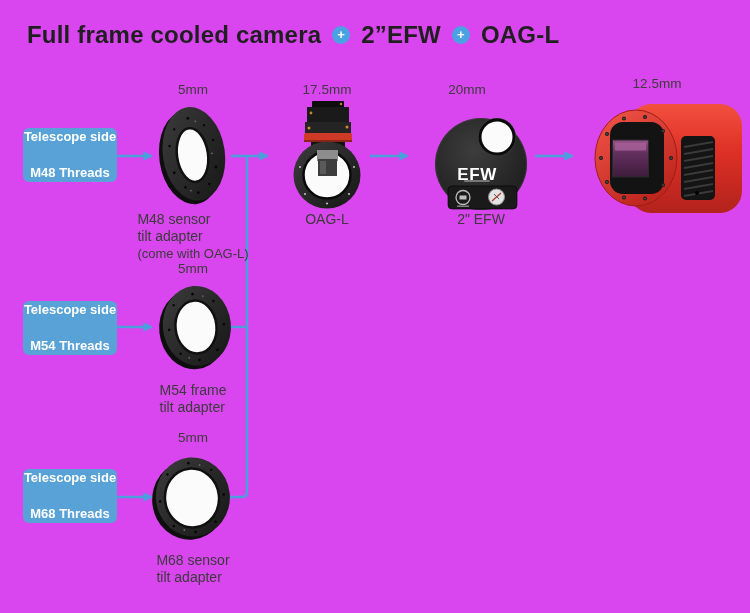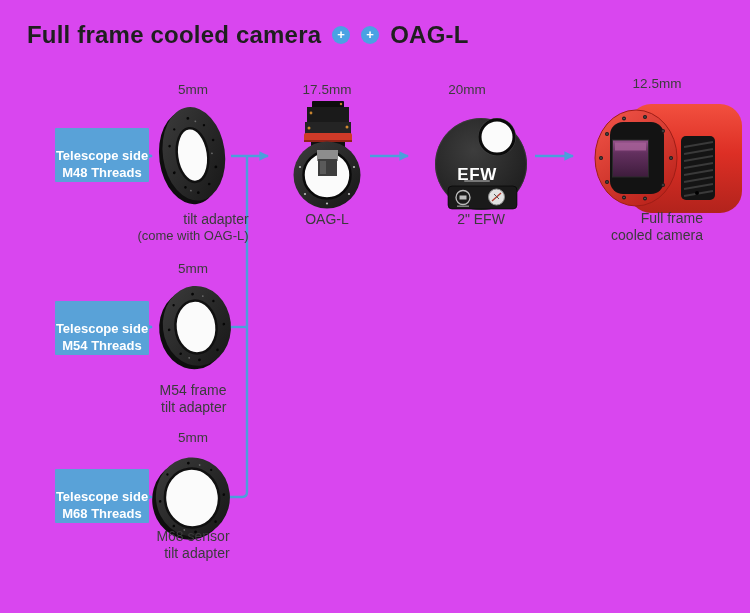--- a/index.html
+++ b/index.html
@@ -7,41 +7,42 @@
   .canvas { position:relative; width:750px; height:613px; background:#d946ef; overflow:hidden; }
 
   .title { position:absolute; left:27px; top:21px; display:flex; align-items:center; gap:11px;
            font-size:24px; font-weight:700; color:#1f1f1f; letter-spacing:.2px; }
   .plus { width:18px; height:18px; border-radius:50%; background:#4aa2e3; color:#fff;
           font-size:13px; font-weight:700; line-height:18px; text-align:center; flex:0 0 auto; }
 
   svg.layer { position:absolute; left:0; top:0; }
 
   .tbox { position:absolute; left:23px; width:94px; height:54px; background:#59a2d8;
-          border-radius:1px; color:#fff; font-size:13px; font-weight:600;
-          display:flex; flex-direction:column; align-items:center; justify-content:flex-end;
-          line-height:1.35; text-align:center;margin-left:32px; }
-
-  .lbl { position:absolute; transform:translateX(-50%); text-align:right;
+          border-radius:6px; color:#fff; font-size:13px; font-weight:600;
+          display:flex; flex-direction:column; align-items:center; justify-content:space-between;
+          line-height:1.35; text-align:center; }
+
+  .lbl { position:absolute; transform:translateX(-50%); text-align:left;
          color:#3b3b3b; font-size:14px; line-height:1.24; white-space:nowrap; }
   .dim { font-size:13.5px; color:#3c3c3c; }
   .small-line { font-size:13px; }
   .efw-wheel-label { position:absolute; transform:translateX(-50%); color:#fff;
                      font-size:17px; font-weight:700; letter-spacing:.6px; }
   .efw-subline { position:absolute; transform:translateX(-50%); width:26px; height:2px;
                  background:#777; border-radius:1px; }
 </style>
 </head>
 <body>
 
 <div class="canvas">
 
   <header class="title">
     <span>Full frame cooled camera</span>
     <span class="plus">+</span>
+    <span>2”EFW</span>
     <span class="plus">+</span>
     <span>OAG-L</span>
   </header>
 
   <svg class="layer" width="750" height="613" viewBox="0 0 750 613">
     <defs>
       <marker id="arr" viewBox="0 0 10 10" refX="9" refY="5" markerWidth="4" markerHeight="4" orient="auto">
         <path d="M0,0 L10,5 L0,10 Z" fill="#4b9fdb"></path>
       </marker>
       <linearGradient id="ringG" x1="0" y1="0" x2="1" y2="1">
@@ -242,34 +243,31 @@
   </div>
 
   <div class="lbl dim" style="left:193px; top:82px">5mm</div>
   <div class="lbl dim" style="left:327px; top:82px">17.5mm</div>
   <div class="lbl dim" style="left:467px; top:82px">20mm</div>
   <div class="lbl dim" style="left:657px; top:76px">12.5mm</div>
   <div class="lbl dim" style="left:193px; top:261px">5mm</div>
   <div class="lbl dim" style="left:193px; top:430px">5mm</div>
 
   <div class="lbl" style="left:193px; top:211px">
+    <div>M48 sensor</div>
     <div>tilt adapter</div>
     <div class="small-line">(come with OAG-L)</div>
   </div>
   <div class="lbl" style="left:327px; top:211px">OAG-L</div>
   <div class="lbl" style="left:481px; top:211px">2" EFW</div>
-  <div class="lbl" style="left:657px; top:210px">
-    <div>Full frame</div>
-    <div>cooled camera</div>
-  </div>
   <div class="lbl" style="left:193px; top:382px">
     <div>M54 frame</div>
     <div>tilt adapter</div>
   </div>
-  <div class="lbl" style="left:193px; top:528px">
+  <div class="lbl" style="left:193px; top:552px">
     <div>M68 sensor</div>
     <div>tilt adapter</div>
   </div>
 
   <div class="efw-wheel-label" style="left:477px; top:165px">EFW</div>
   <div class="efw-subline" style="left:477px; top:180px"></div>
 
 </div>
 
 </body></html>

